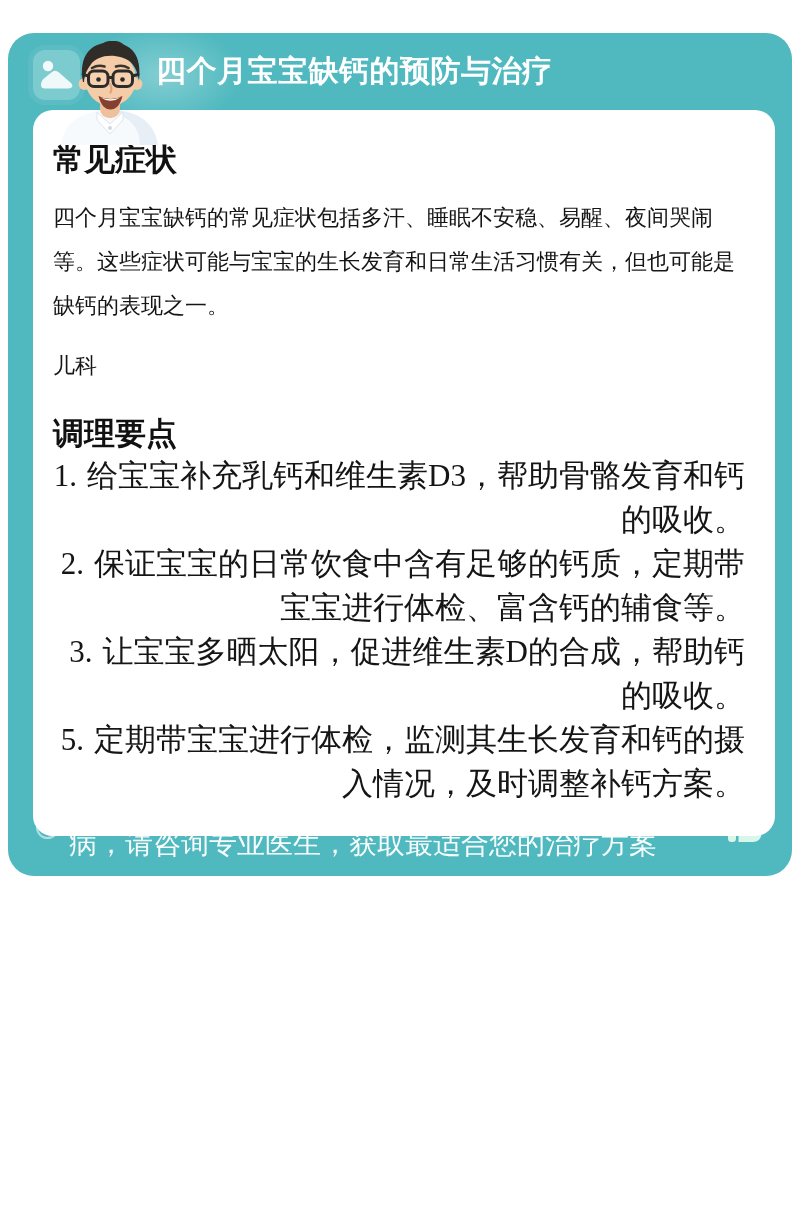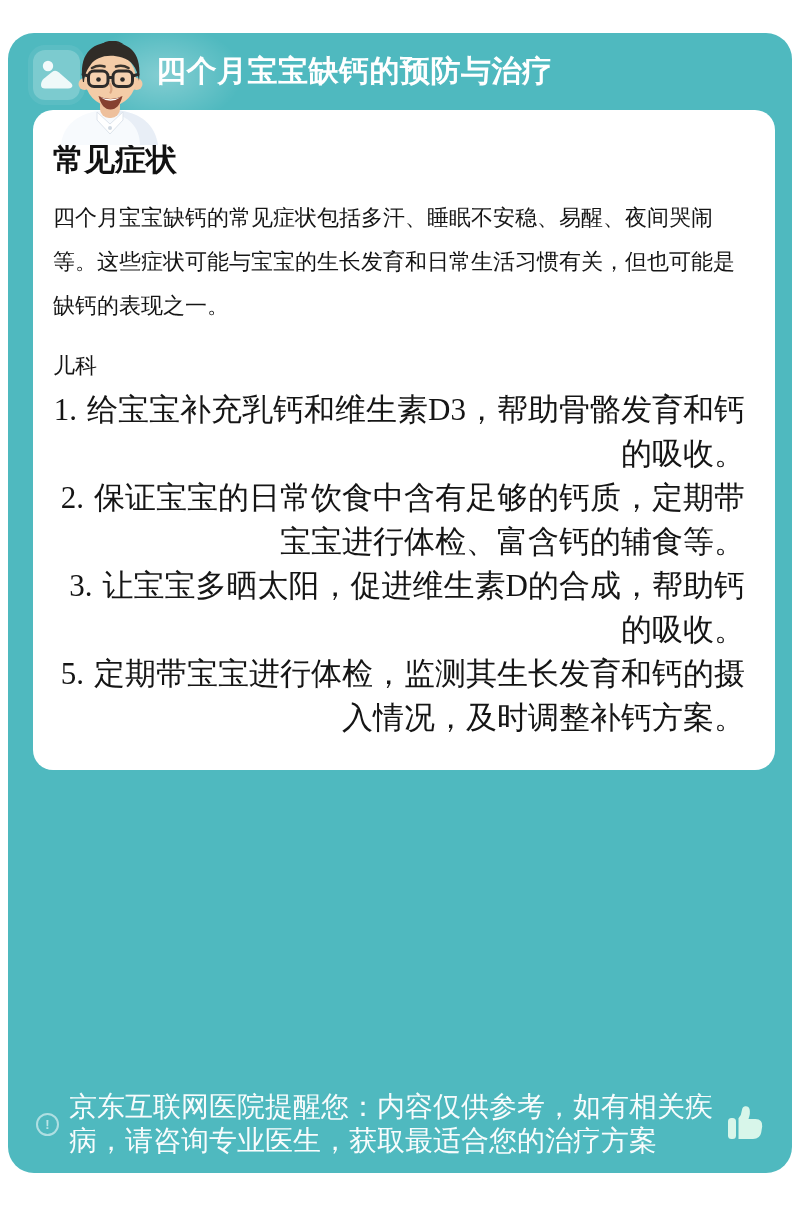--- a/index.html
+++ b/index.html
@@ -1,18 +1,18 @@
 <!DOCTYPE html>
 <html style="--teal: #4FB9BF; --card-bg: #FFFFFF; --text-color: #151515; --title-color: #FFFFFF; --thumb-color: #D8F6EA;"><head>
 <meta charset="utf-8">
 <style>
   html,body{margin:0;padding:0;background:#fff;}
   .page{position:relative;width:800px;height:1209px;background:#fff;overflow:hidden;
         font-family:"Liberation Sans","DejaVu Sans",sans-serif;}
-  .sheet{position:absolute;left:8px;top:33px;width:784px;height:1140px;
+  .sheet{position:absolute;left:8px;top:33px;width:784px;height:843px;
          background:var(--teal,#4FB9BF);border-radius:26px;}
   
   .header{position:relative;height:77px;display:flex;align-items:center;
           padding-left:148px;box-sizing:border-box;border-radius:26px 26px 0 0;
           background:radial-gradient(110px 70px at 155px 42px,rgba(255,255,255,.30),rgba(255,255,255,0) 72%);}
   .page-title{color:var(--title-color,#fff);font-size:30px;font-weight:700;letter-spacing:.5px;}
   .photo-badge{position:absolute;left:25px;top:17px;width:47px;height:50px;border-radius:12px;
                background:rgba(255,255,255,.26);box-shadow:0 0 0 5px rgba(255,255,255,.07);}
   .photo-badge svg{position:absolute;left:0;top:0;}
   .avatar{position:absolute;left:40px;top:8px;width:125px;height:104px;z-index:3;}
@@ -87,20 +87,21 @@
       </div>
       <div class="page-title">四个月宝宝缺钙的预防与治疗</div>
     </div>
 
     <div class="card">
       <h2 class="section-heading first">常见症状</h2>
       <p class="body-text">四个月宝宝缺钙的常见症状包括多汗、睡眠不安稳、易醒、夜间哭闹等。这些症状可能与宝宝的生长发育和日常生活习惯有关，但也可能是缺钙的表现之一。</p>
 
       <p class="body-text">儿科</p>
 
+      <h2 class="section-heading">调理要点</h2>
 
       <p class="list-item"><span class="num">1.</span><span>给宝宝补充乳钙和维生素D3，帮助骨骼发育和钙的吸收。</span></p>
       <p class="list-item"><span class="num">2.</span><span>保证宝宝的日常饮食中含有足够的钙质，定期带宝宝进行体检、富含钙的辅食等。</span></p>
       <p class="list-item"><span class="num">3.</span><span>让宝宝多晒太阳，促进维生素D的合成，帮助钙的吸收。</span></p>
       <p class="list-item"><span class="num">5.</span><span>定期带宝宝进行体检，监测其生长发育和钙的摄入情况，及时调整补钙方案。</span></p>
     </div>
 
     <div class="footer">
       <div class="info-circle">!</div>
       <div class="disclaimer">京东互联网医院提醒您：内容仅供参考，如有相关疾病，请咨询专业医生，获取最适合您的治疗方案</div>

